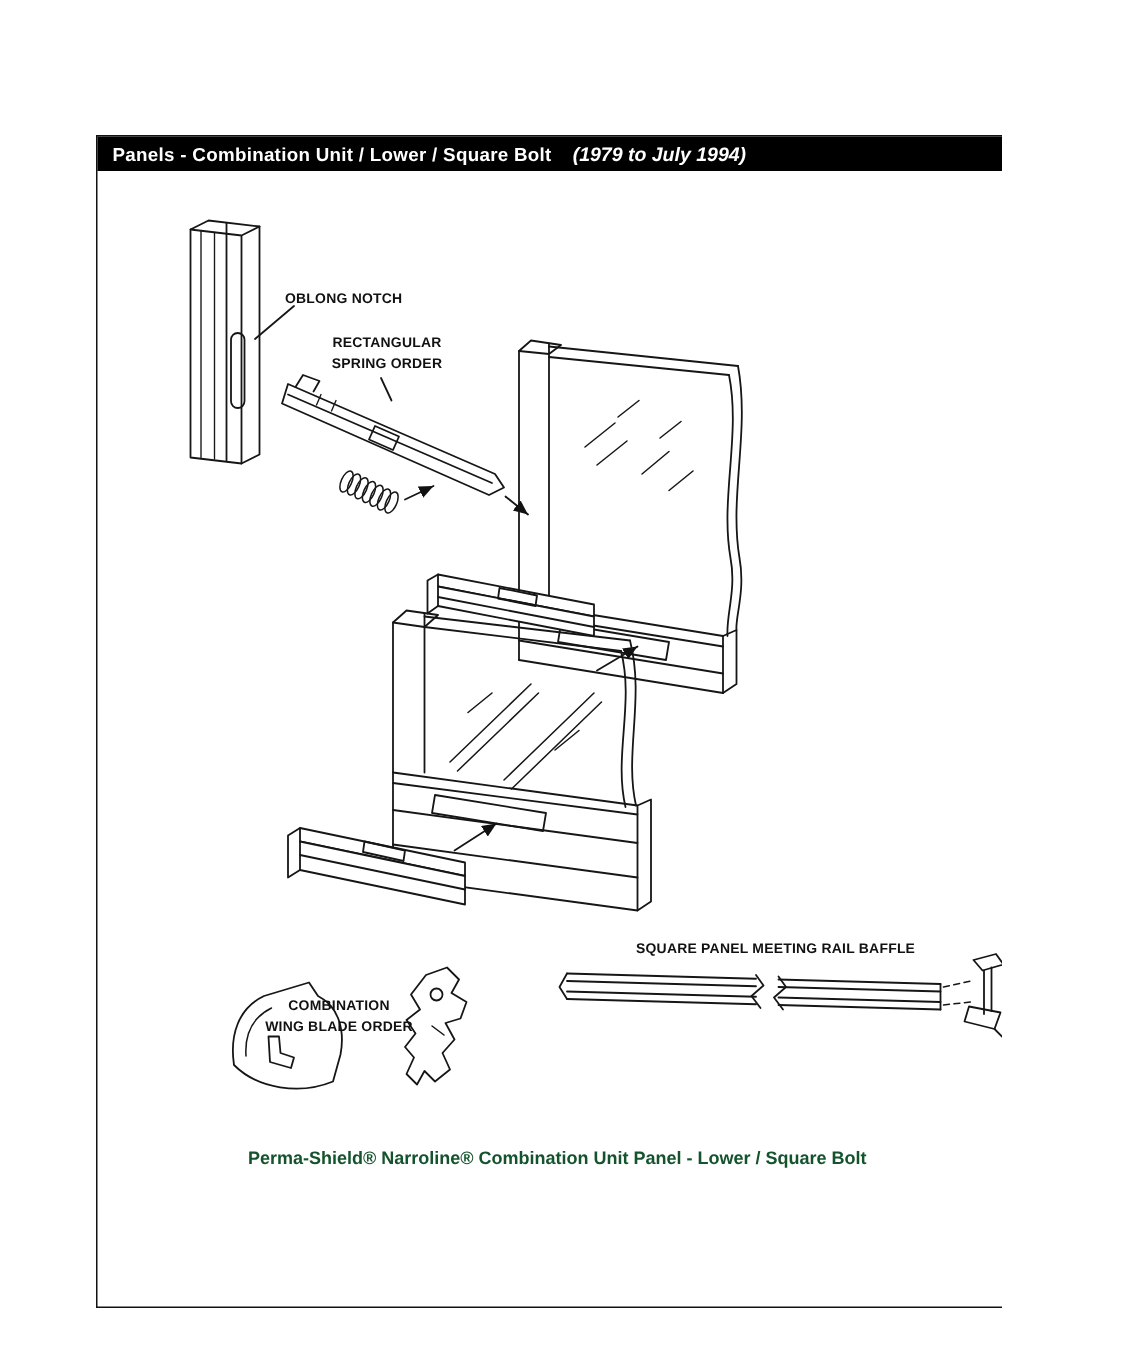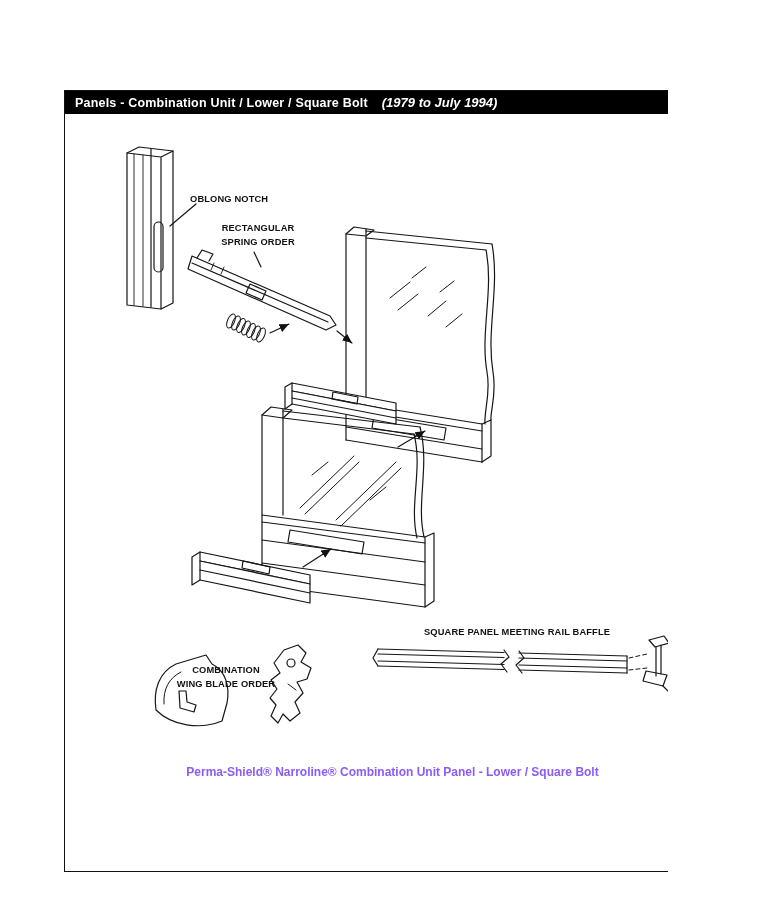--- a/index.html
+++ b/index.html
@@ -5,21 +5,21 @@
   html,body{margin:0;padding:0;background:#ffffff;}
   .page{position:relative;width:668px;height:900px;background:#fff;font-family:"Liberation Sans",sans-serif;color:#111;overflow:hidden;}
   .frame{position:absolute;left:64px;top:90px;width:627px;height:782px;border:1.5px solid #111;box-sizing:border-box;}
   .header-bar{position:absolute;left:0;top:0;width:100%;height:23px;background:#000;color:#fff;display:flex;align-items:center;gap:14px;padding:0 10px;box-sizing:border-box;}
   .header-title{font-weight:bold;font-size:12.5px;letter-spacing:0.2px;white-space:nowrap;}
   .header-date{font-style:italic;font-weight:bold;font-size:13px;white-space:nowrap;}
   svg.art{position:absolute;left:0;top:0;}
   .lbl{position:absolute;font-weight:bold;font-size:9.3px;letter-spacing:0.15px;line-height:13.5px;color:#111;white-space:nowrap;}
   .lbl.center{text-align:center;white-space:normal;}
   .lbl span{display:block;}
-  .caption{position:absolute;left:79px;top:765px;width:627px;text-align:center;font-weight:bold;font-size:12px;color:#8b5cf6;}
+  .caption{position:absolute;left:58px;top:765px;width:627px;text-align:center;font-weight:bold;font-size:12px;color:#14532d;}
 </style>
 </head>
 <body>
 
 <div class="page">
 
   <div class="frame">
     <div class="header-bar">
       <span class="header-title">Panels - Combination Unit / Lower / Square Bolt</span>
       <span class="header-date">(1979 to July 1994)</span>

